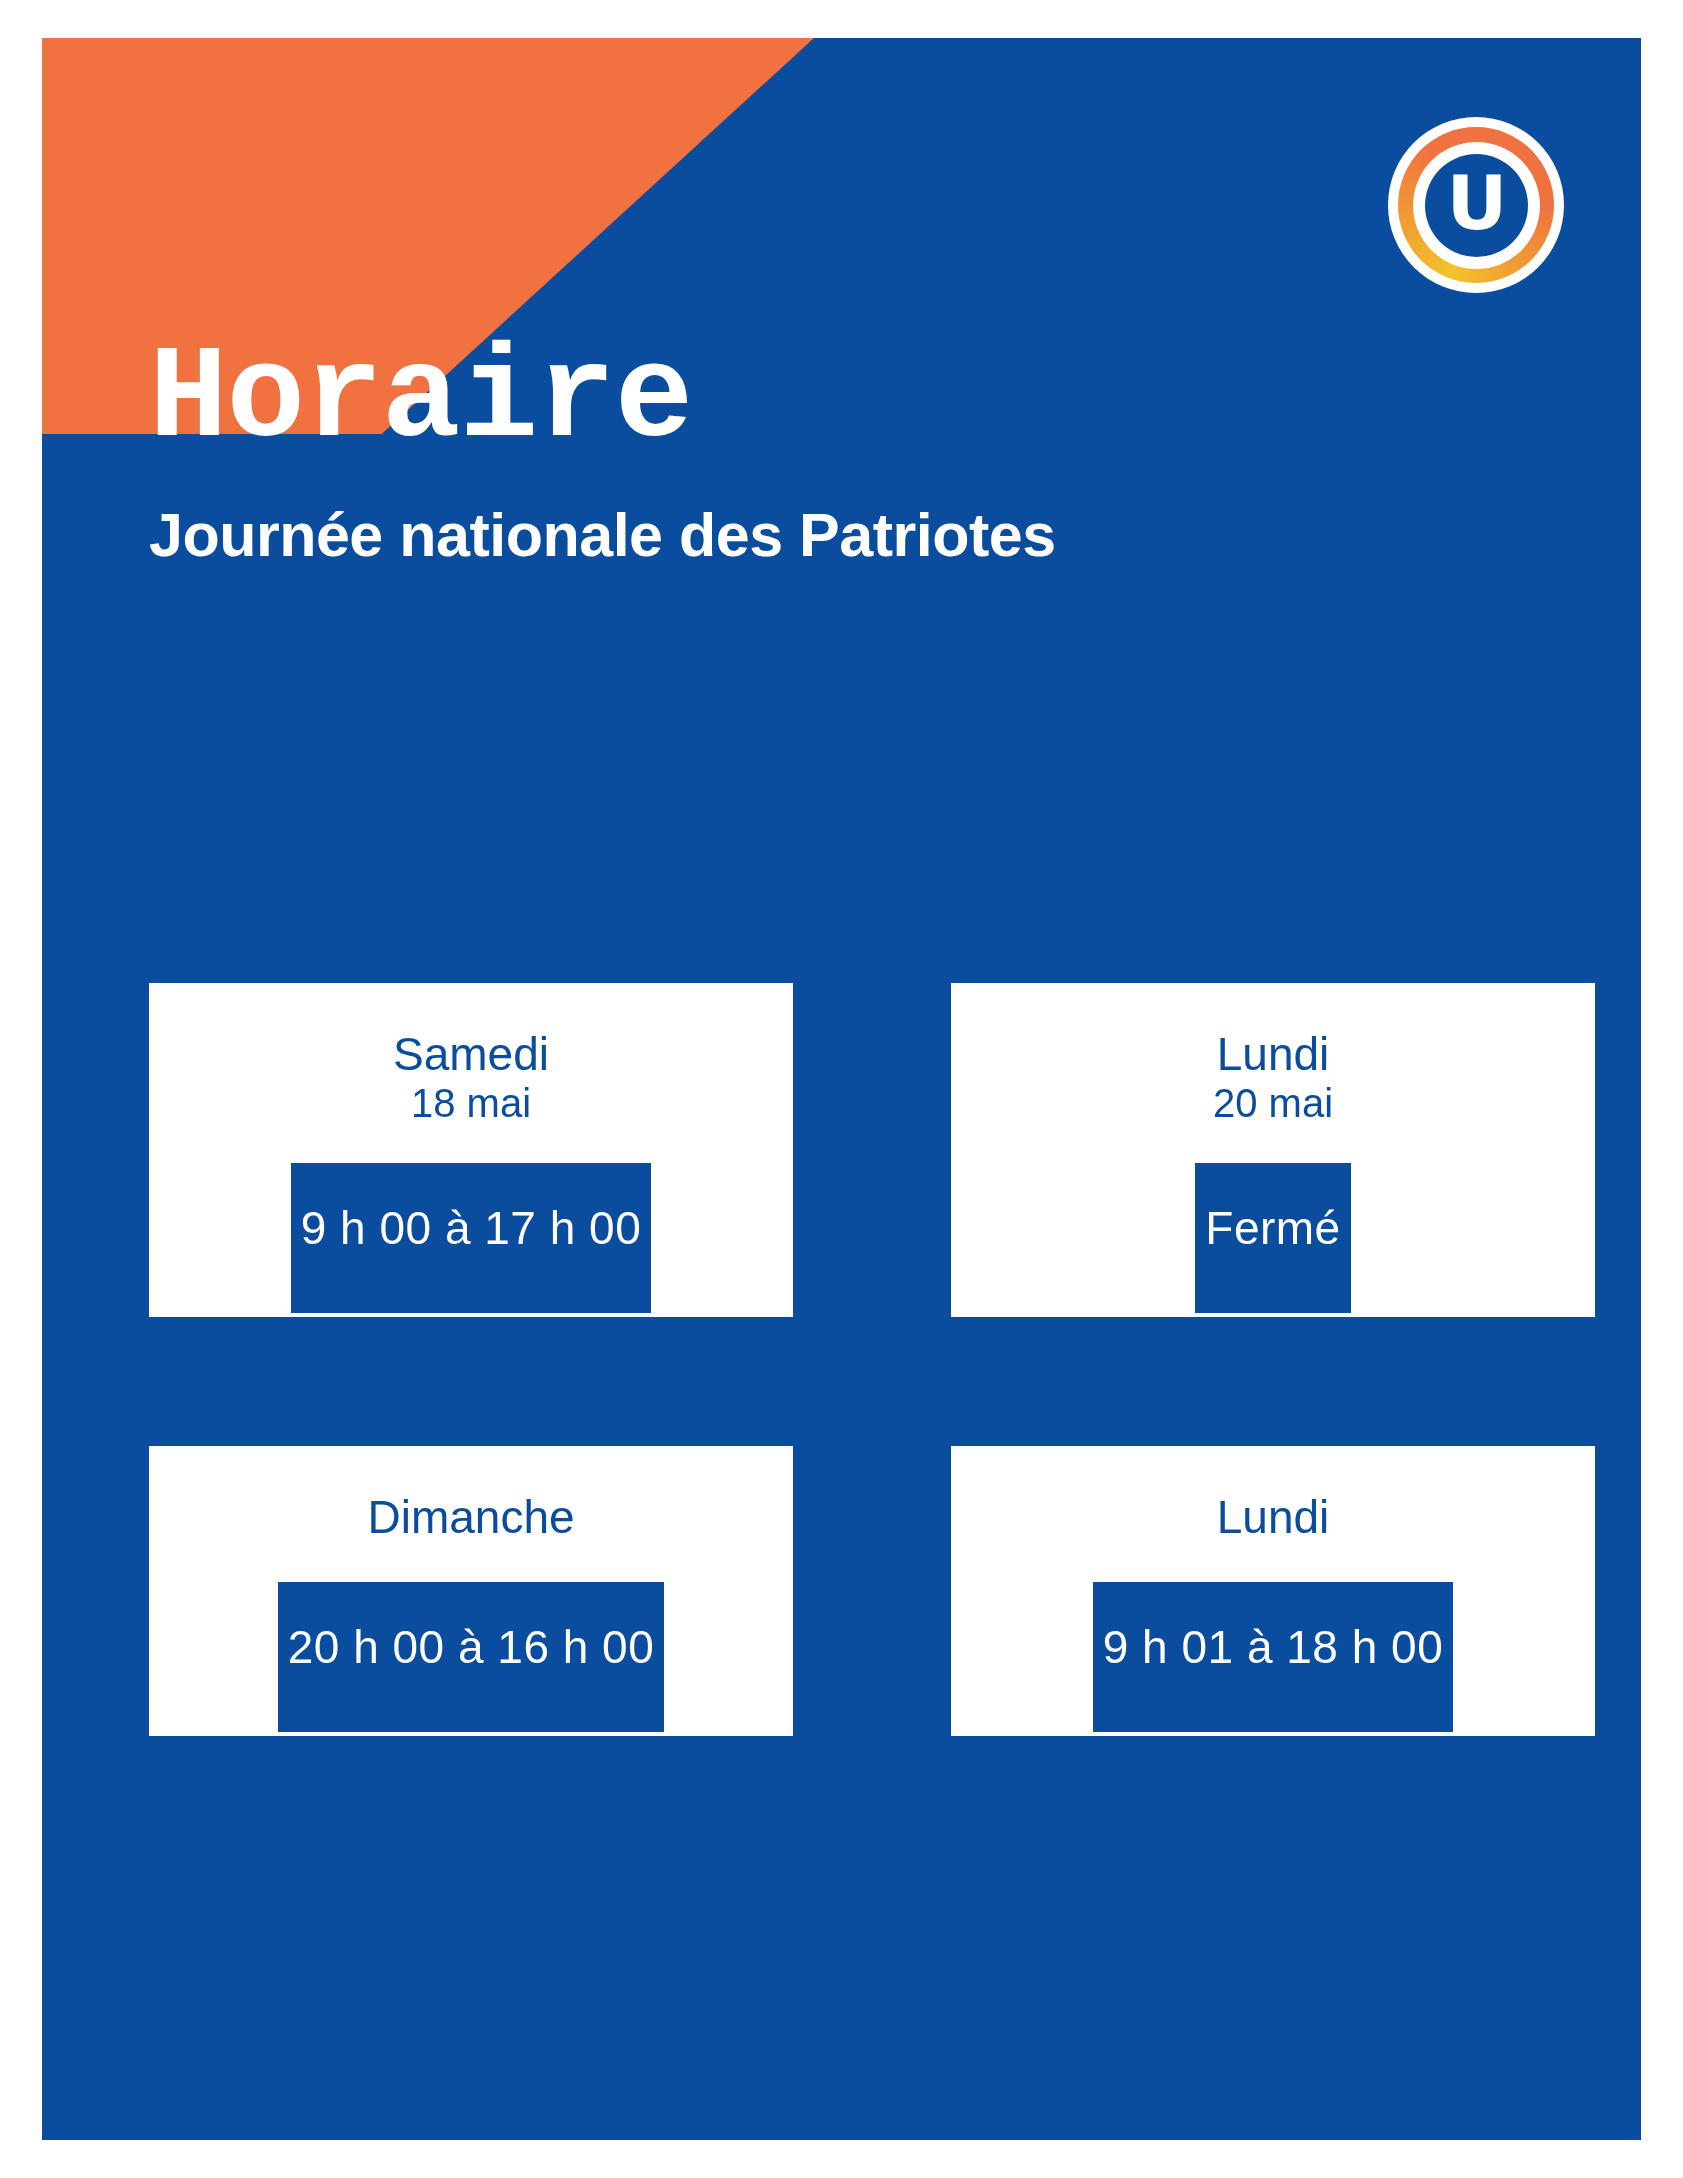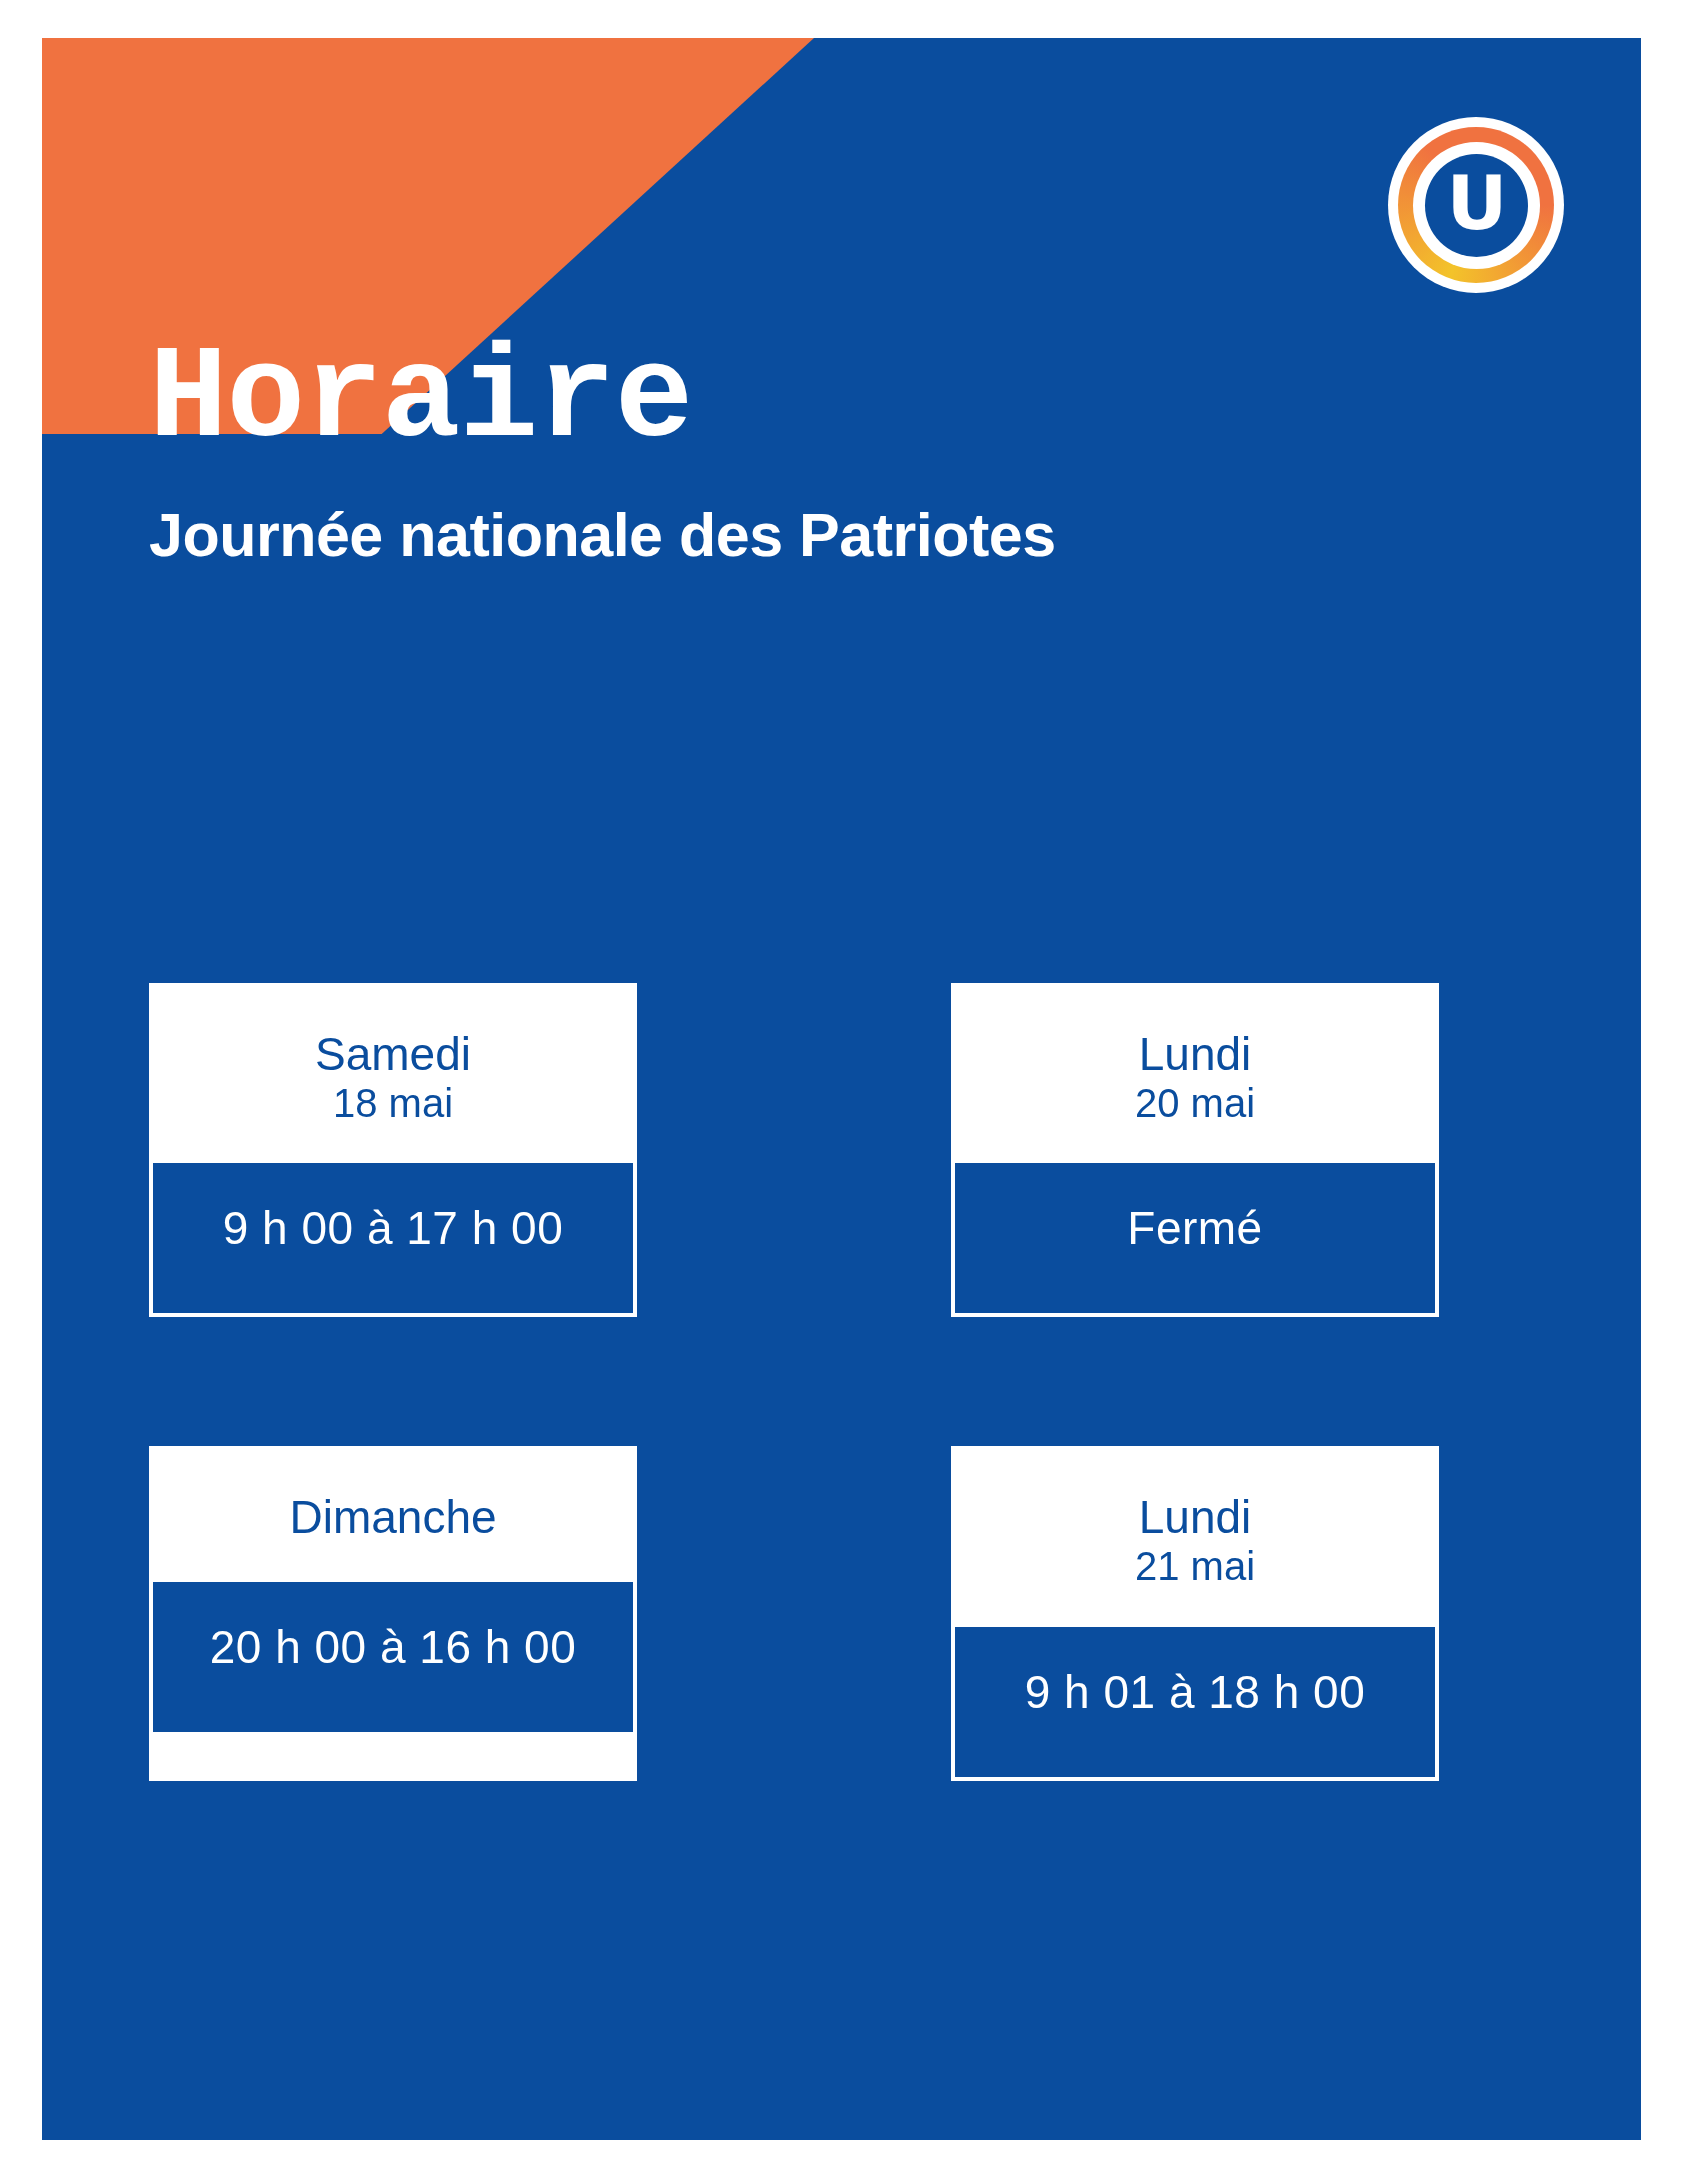--- a/index.html
+++ b/index.html
@@ -123,21 +123,22 @@
     grid-template-columns: 584px 584px;
     grid-column-gap: 218px;
     grid-row-gap: 129px;
   }
 
   .card {
     border: 4px solid #ffffff;
     background: #ffffff;
     display: flex;
     flex-direction: column;
-    width: 488px;
+    width: 644px;
+    align-items: center;
   }
 
   .card-head {
     background: #ffffff;
     color: #0a4d9e;
     text-align: center;
     padding: 42px 10px 34px 10px;
   }
   .card-day {
     font-size: 46px;
@@ -208,21 +209,20 @@
       <div class="card">
         <div class="card-head">
           <div class="card-day">Dimanche</div>
         </div>
         <div class="card-hours">20 h 00 à 16 h 00</div>
       </div>
 
       <div class="card">
         <div class="card-head">
           <div class="card-day">Lundi</div>
-          <div class="card-date">21 mai</div>
         </div>
         <div class="card-hours">9 h 01 à 18 h 00</div>
       </div>
 
     </div>
 
   </div>
 </div>
 
 

